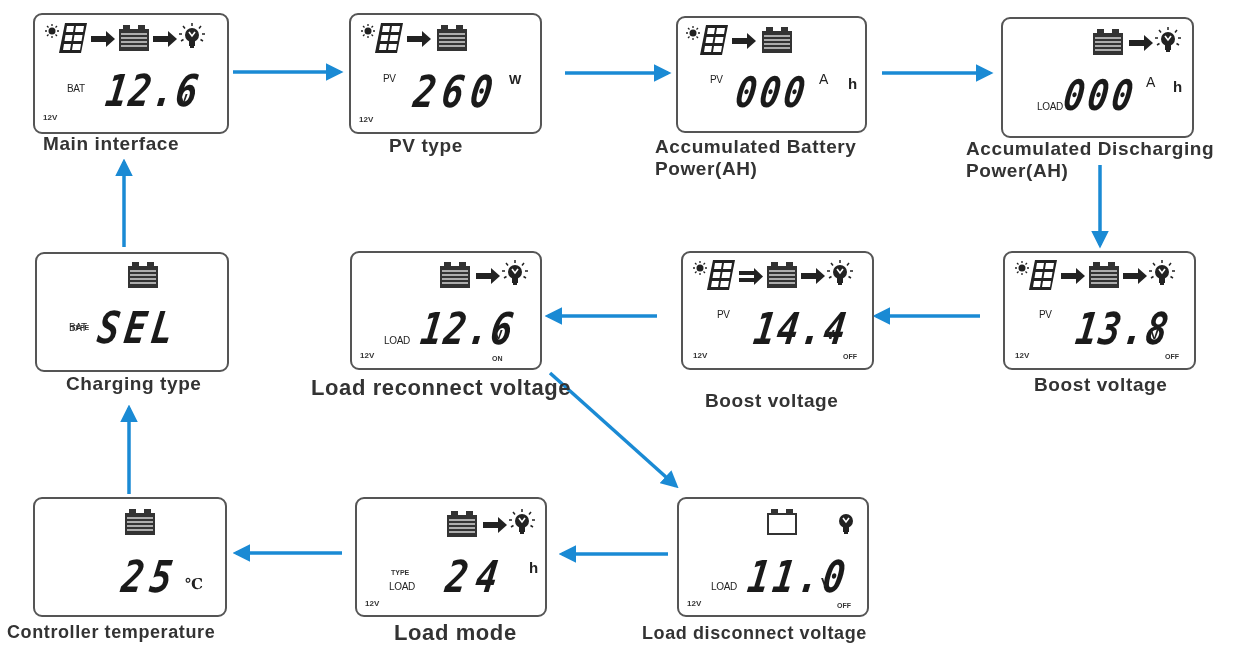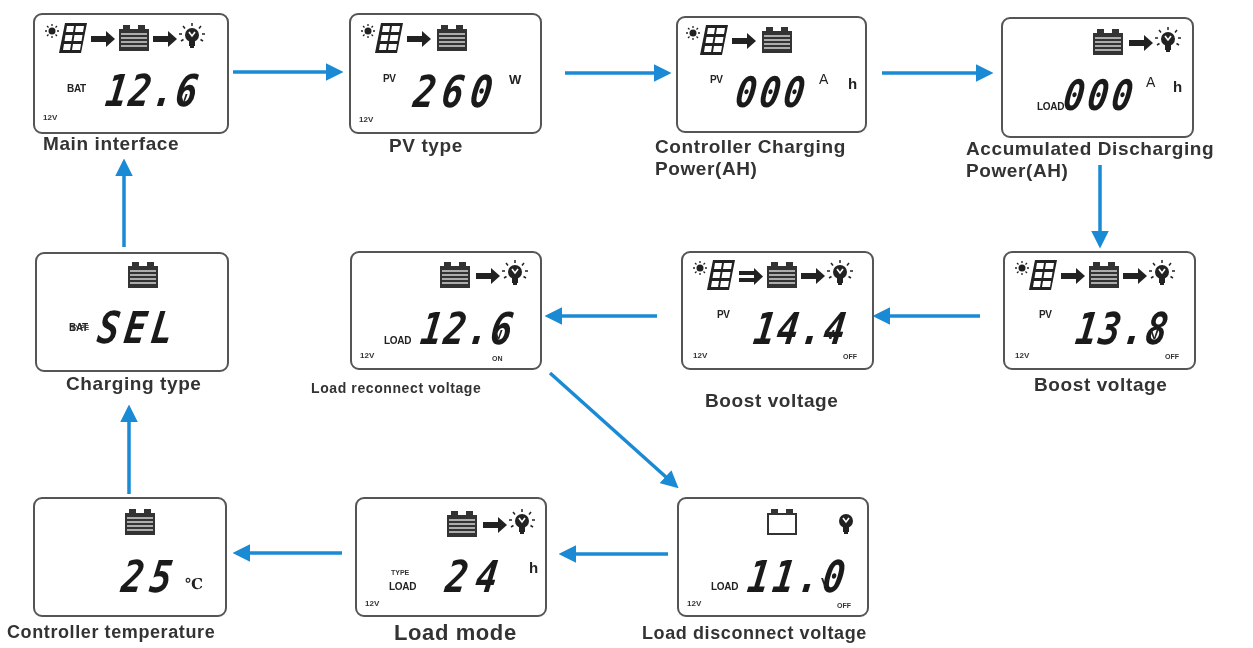--- a/index.html
+++ b/index.html
@@ -6,21 +6,21 @@
   body { width:1253px; height:648px; position:relative; overflow:hidden;
          font-family:"Liberation Sans", sans-serif; color:#2a2a2a; }
   .panel { position:absolute; border:2px solid #555; border-radius:9px; background:#fff;
            box-sizing:border-box; }
   .label { position:absolute; font-weight:bold; font-size:19px; color:#333; letter-spacing:0.6px;
            line-height:22px; white-space:nowrap; }
   .seg { position:absolute; font-family:"DejaVu Sans Mono", monospace; font-style:italic;
          font-weight:bold; color:#1a1a1a; transform:skewX(-8deg) scaleX(0.82); transform-origin:left bottom;
          letter-spacing:2px; line-height:1; }
   .unit { position:absolute; font-weight:bold; font-size:15px; color:#222; }
-  .small { position:absolute; font-weight:bold; font-size:10px; color:#222; letter-spacing:-0.3px;padding-left:24px; }
+  .small { position:absolute; font-weight:normal; font-size:10px; color:#222; letter-spacing:-0.3px;padding-left:24px; }
   .tiny { position:absolute; font-weight:bold; font-size:7px; color:#333; }
   svg.arrows { position:absolute; left:0; top:0; width:1253px; height:648px; pointer-events:none; }
 </style>
 </head>
 <body>
 
 <svg width="0" height="0" style="position:absolute">
   <defs>
     <g id="i-sun">
       <circle cx="7" cy="7" r="3.5" fill="#222"></circle>
@@ -151,21 +151,21 @@
     <use href="#i-sun" x="0" y="3"></use>
     <use href="#i-panel" x="14" y="2"></use>
     <use href="#i-arrow" x="46" y="10"></use>
     <use href="#i-batt" x="76" y="4"></use>
   </svg>
   <span class="small" style="left:8px;top:56px">PV</span>
   <span class="seg" style="left:55px;top:54px;font-size:42px;letter-spacing:4px">000</span>
   <span class="unit" style="left:141px;top:53px;font-size:14px;font-weight:normal">A</span>
   <span class="unit" style="left:170px;top:57px;font-size:15px">h</span>
 </div>
-<div class="label" style="left:655px;top:136px">Controller Charging</div>
+<div class="label" style="left:655px;top:136px">Accumulated Battery</div>
 <div class="label" style="left:655px;top:158px">Power(AH)</div>
 
 <div class="panel" style="left:1001px;top:17px;width:193px;height:121px;">
   <svg style="position:absolute;left:90px;top:6px" width="100" height="34">
     <use href="#i-batt" x="0" y="4"></use>
     <use href="#i-arrow" x="36" y="10"></use>
     <use href="#i-bulb-on" x="62" y="2"></use>
   </svg>
   <span class="small" style="left:10px;top:82px">LOAD</span>
   <span class="seg" style="left:58px;top:56px;font-size:42px;letter-spacing:4px">000</span>
@@ -214,21 +214,21 @@
     <use href="#i-batt" x="0" y="4"></use>
     <use href="#i-arrow" x="36" y="10"></use>
     <use href="#i-bulb-on" x="62" y="2"></use>
   </svg>
   <span class="small" style="left:8px;top:82px">LOAD</span>
   <span class="seg" style="left:66px;top:54px;font-size:44px">12.6</span>
   <span class="unit" style="left:142px;top:74px;font-size:13px">V</span>
   <span class="tiny" style="left:8px;top:98px;font-size:8px">12V</span>
   <span class="tiny" style="left:140px;top:102px">ON</span>
 </div>
-<div class="label" style="left:311px;top:377px;font-size:14px">Load  reconnect  voltage</div>
+<div class="label" style="left:311px;top:377px;font-size:22px">Load  reconnect  voltage</div>
 
 <div class="panel" style="left:35px;top:252px;width:194px;height:120px;">
   <svg style="position:absolute;left:91px;top:8px" width="34" height="30">
     <use href="#i-batt" x="0" y="0"></use>
   </svg>
   <span class="small" style="left:8px;top:68px">BAT</span>
   <span class="tiny" style="left:34px;top:70px">TYPE</span>
   <span class="seg" style="left:58px;top:52px;font-size:44px;letter-spacing:6px">SEL</span>
 </div>
 <div class="label" style="left:66px;top:373px">Charging type</div>

